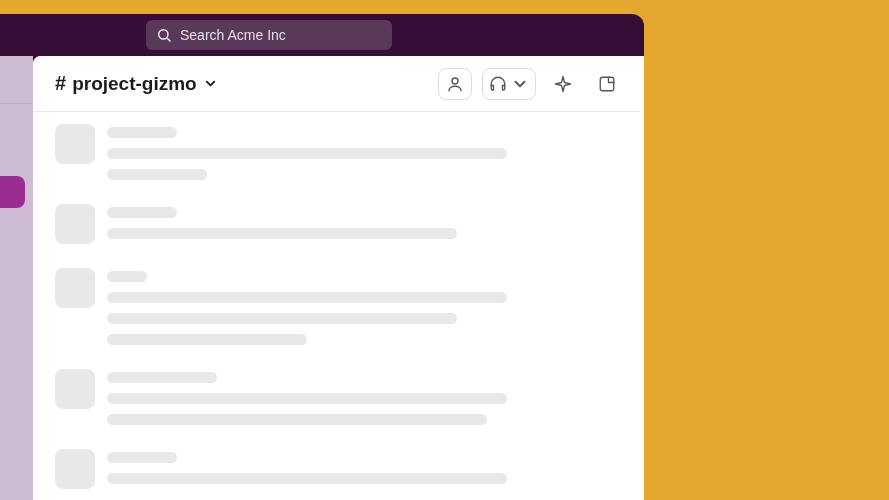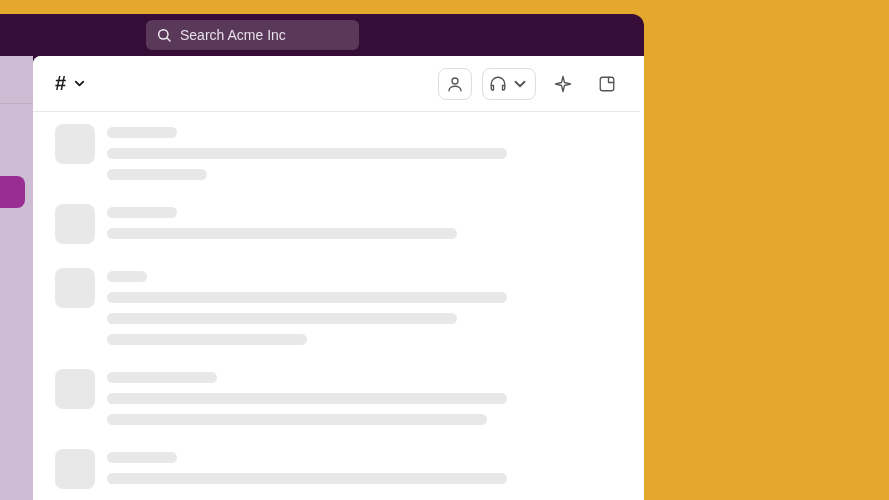--- a/index.html
+++ b/index.html
@@ -25,21 +25,21 @@
     }
     .title-bar {
       height: 42px;
       display: flex;
       align-items: center;
       justify-content: center;
       position: relative;
       flex-shrink: 0;
     }
     .search-box {
-      width: 213px;
+      width: 246px;
       height: 30px;
       background: rgba(255,255,255,0.18);
       border-radius: 6px;
       display: flex;
       align-items: center;
       padding: 0 10px;
       position: absolute;
       left: 370px;
       cursor: pointer;
     }
@@ -251,20 +251,21 @@
           
         </div>
       </div>
     </div>
 
     <div class="content">
       <div class="content-wrap">
         <div class="channel-header">
           <div class="channel-title">
             <span class="hash">#</span>
+            <span class="name">project-gizmo</span>
             <svg viewBox="0 0 24 24" width="15" height="15" fill="none" stroke="#1d1c1d" stroke-width="3" stroke-linecap="round" stroke-linejoin="round">
               <polyline points="6 9 12 15 18 9"></polyline>
             </svg>
           </div>
           <div class="header-actions">
             <div class="icon-btn">
               <svg viewBox="0 0 24 24" fill="none" stroke="#555" stroke-width="1.8" stroke-linecap="round" stroke-linejoin="round">
                 <circle cx="12" cy="8" r="4"></circle>
                 <path d="M4 21c0-4 4-6 8-6s8 2 8 6"></path>
               </svg>

